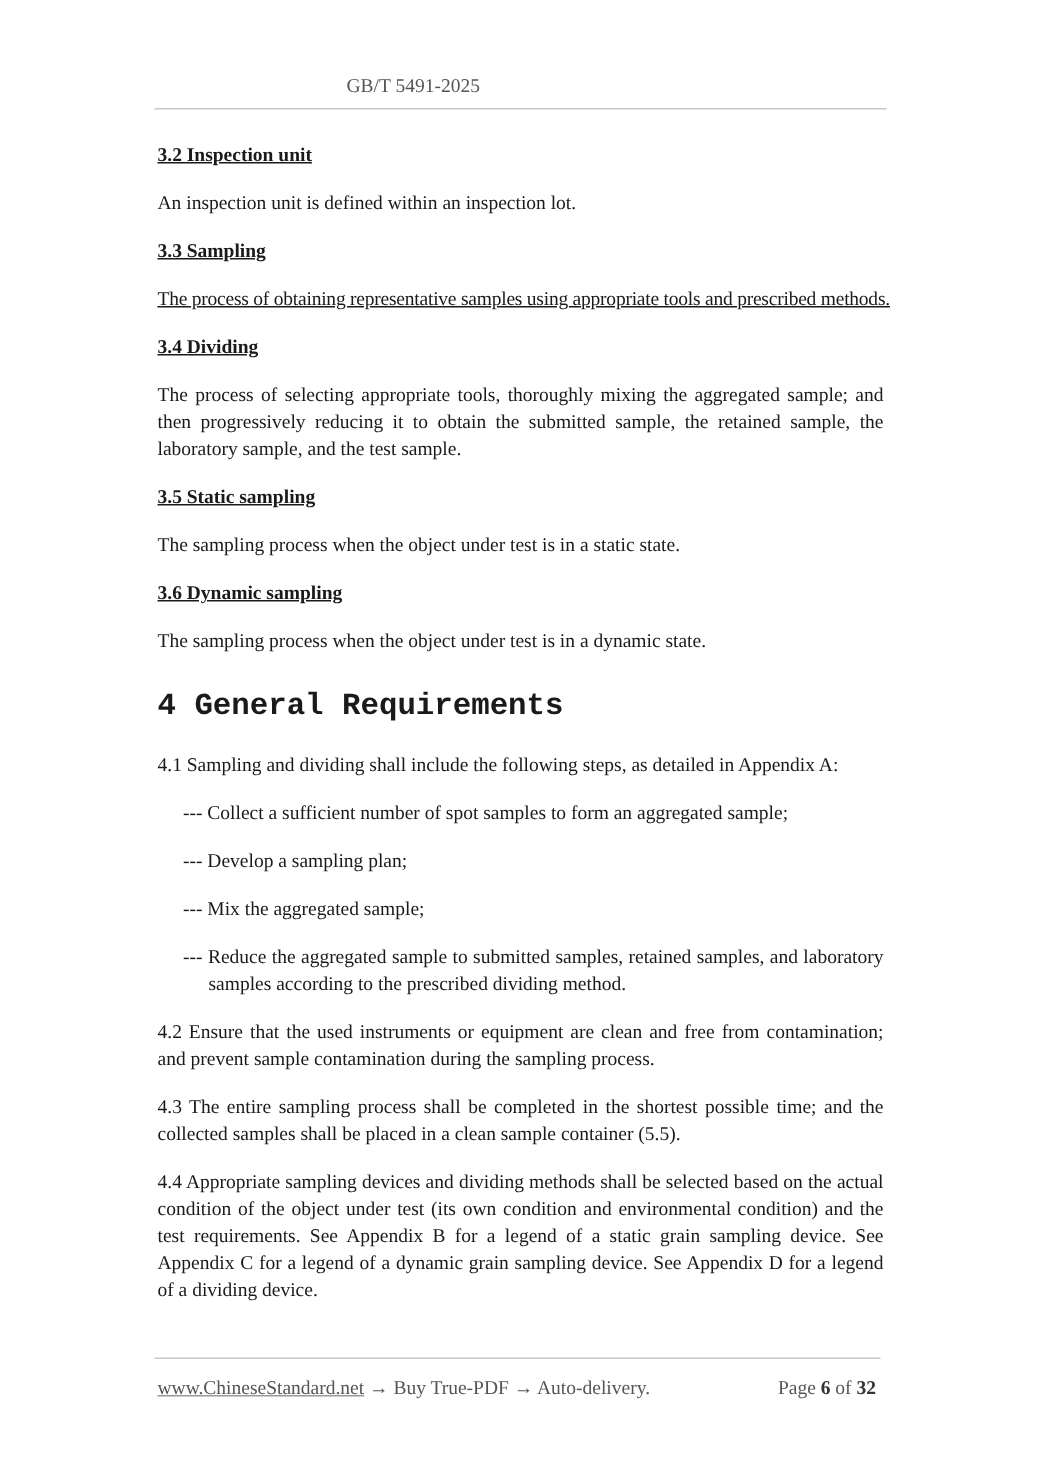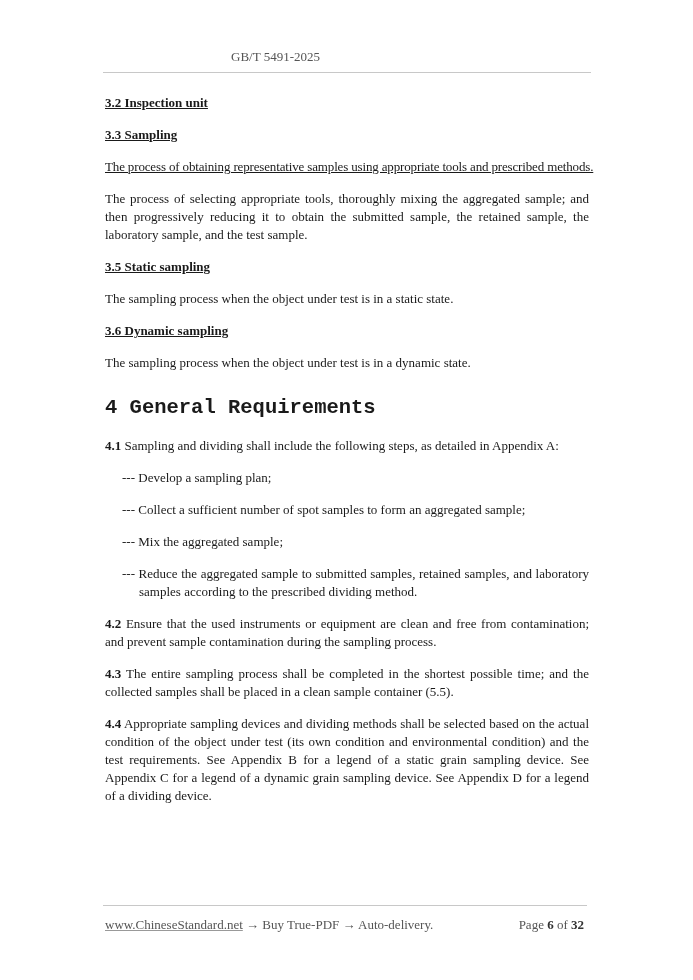--- a/index.html
+++ b/index.html
@@ -5,54 +5,56 @@
   html, body { margin: 0; padding: 0; background: #ffffff; }
   body { width: 693px; height: 980px; position: relative; overflow: hidden;
          font-family: "Liberation Serif", serif; color: #1a1a1a; }
   .header-title { position: absolute; top: 49px; left: 0; width: 551px; text-align: center;
                   font-size: 13px; color: #555; }
   .header-rule { position: absolute; top: 72px; left: 103px; width: 488px; height: 1px; background: #c8c8c8; }
   .content { position: absolute; top: 94px; left: 105px; width: 484px; font-size: 13px; line-height: 18px; }
   .h3 { font-weight: bold; margin: 0 0 14px 0; font-size: 13px; text-decoration: underline; }
   .p { margin: 0 0 14px 0; text-align: justify; }
   .h2 { font-weight: bold; font-size: 20.5px; margin: 24px 0 17px 0; line-height: 24px; font-family: Liberation Mono, monospace; }
-  .bn { font-weight: bold; }
+  .bn { font-weight: normal; }
   .li { margin: 0 0 14px 17px; padding-left: 17px; text-indent: -17px; text-align: justify; }
   .footer-rule { position: absolute; top: 905px; left: 103px; width: 484px; height: 1px; background: #c8c8c8; }
   .footer-left { position: absolute; top: 917px; left: 105px; font-size: 13px; color: #555; }
   .footer-left .link { text-decoration: underline; text-decoration-color: #999; color: #555; }
   .footer-right { position: absolute; top: 917px; right: 109px; font-size: 13px; color: #555; margin-left: 40px; }
   .footer-right b { color: #333; }
 </style>
 </head>
 <body>
 
 <div class="header-title">GB/T 5491-2025</div>
 <div class="header-rule"></div>
 
 <div class="content">
   <div class="h3">3.2 Inspection unit</div>
+  <div class="p">An inspection unit is defined within an inspection lot.</div>
 
   <div class="h3">3.3 Sampling</div>
   <div class="p" style="text-align:left;white-space:nowrap;letter-spacing:-0.15px;text-decoration:underline;">The process of obtaining representative samples using appropriate tools and prescribed methods.</div>
 
+  <div class="h3">3.4 Dividing</div>
   <div class="p">The process of selecting appropriate tools, thoroughly mixing the aggregated sample; and then progressively reducing it to obtain the submitted sample, the retained sample, the laboratory sample, and the test sample.</div>
 
   <div class="h3">3.5 Static sampling</div>
   <div class="p">The sampling process when the object under test is in a static state.</div>
 
   <div class="h3">3.6 Dynamic sampling</div>
   <div class="p">The sampling process when the object under test is in a dynamic state.</div>
 
   <div class="h2">4 General Requirements</div>
 
   <div class="p"><span class="bn">4.1</span><span> Sampling and dividing shall include the following steps, as detailed in Appendix A:</span></div>
 
+  <div class="li">--- Collect a sufficient number of spot samples to form an aggregated sample;</div>
   <div class="li">--- Develop a sampling plan;</div>
-  <div class="li">--- Collect a sufficient number of spot samples to form an aggregated sample;</div>
   <div class="li">--- Mix the aggregated sample;</div>
   <div class="li">--- Reduce the aggregated sample to submitted samples, retained samples, and laboratory samples according to the prescribed dividing method.</div>
 
   <div class="p"><span class="bn">4.2</span><span> Ensure that the used instruments or equipment are clean and free from contamination; and prevent sample contamination during the sampling process.</span></div>
 
   <div class="p"><span class="bn">4.3</span><span> The entire sampling process shall be completed in the shortest possible time; and the collected samples shall be placed in a clean sample container (5.5).</span></div>
 
   <div class="p"><span class="bn">4.4</span><span> Appropriate sampling devices and dividing methods shall be selected based on the actual condition of the object under test (its own condition and environmental condition) and the test requirements. See Appendix B for a legend of a static grain sampling device. See Appendix C for a legend of a dynamic grain sampling device. See Appendix D for a legend of a dividing device.</span></div>
 </div>
 

